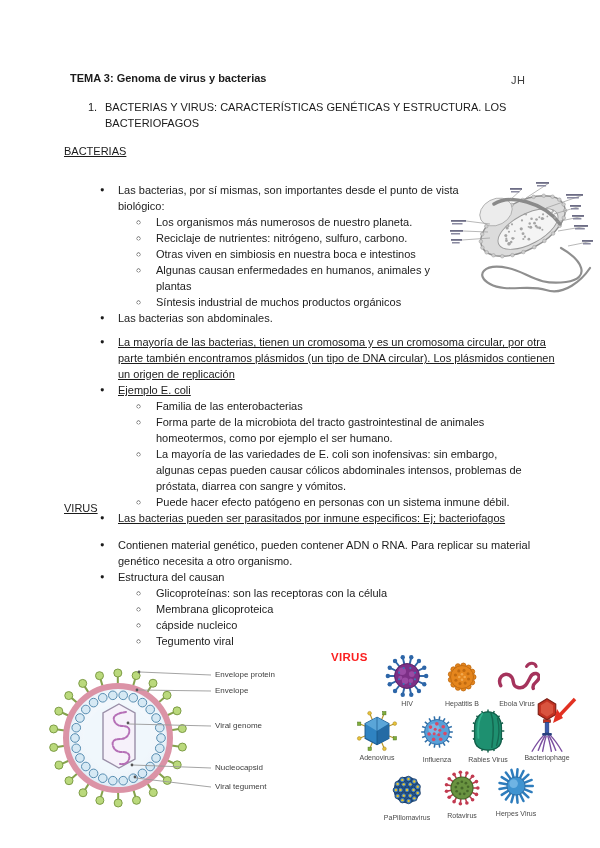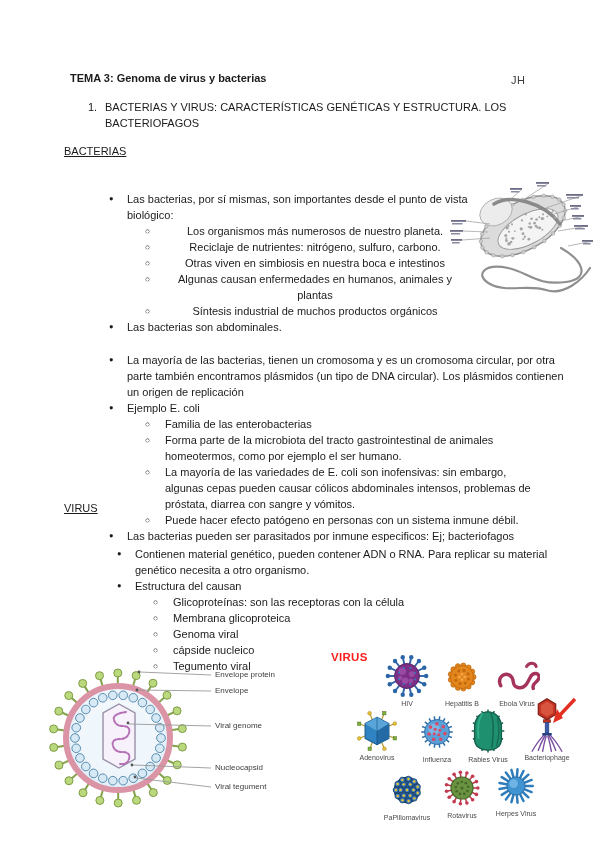--- a/index.html
+++ b/index.html
@@ -10,32 +10,32 @@
     font-size:11px; line-height:16px; color:#1b1b1b;
   }
   .jh{position:absolute; left:511px; top:31px; color:#3c3c3c; font-weight:normal; letter-spacing:.5px;margin-top:41px;}
   .doc-title{position:absolute; left:70px; top:70px; font-weight:bold;}
   .num-item{position:absolute; left:88px; top:99px; display:flex;}
   .num-item .num{width:17px; flex:none;}
   .num-item .txt{width:412px;}
   .sec-head{position:absolute; left:64px; text-decoration:underline;}
   .h-bact{top:143px;}
   .h-virus{top:500px;}
-  ul{list-style:none; margin:17px; padding:0;}
+  ul{list-style:none; margin:8px; padding:0;}
   li{position:relative;}
   li.lv1{padding-left:40px;}
   li.lv2{padding-left:78px;}
   li.lv1::before{content:"●"; position:absolute; left:22px; top:0; font-size:7.5px; line-height:16px; color:#1b1b1b;}
   li.lv2::before{content:"○"; position:absolute; left:58px; top:0; font-size:8.5px; line-height:16px; color:#1b1b1b;}
   .bact-lists{position:absolute; left:70px; top:174px;}
   .w-narrow li.lv1{width:352px;}
-  .w-narrow li.lv2{width:300px;text-align:center;}
-  .w-wide li.lv1{width:446px;}
+  .w-narrow li.lv2{width:300px;}
+  .w-wide li.lv1{width:446px;text-decoration:underline;}
   .w-wide li.lv2{width:382px;}
-  .virus-list{position:absolute; left:78px; top:529px;}
+  .virus-list{position:absolute; left:70px; top:529px;}
   .virus-list li.lv1{width:444px;}
   .virus-list li.lv2{width:382px;}
 
   .bacteria-fig{position:absolute; left:448px; top:176px;}
   .virion-fig{position:absolute; left:18px; top:646px;}
   .virion-fig text{font-size:8px; fill:#3d3d3d;}
 
   .collection{position:absolute; left:325px; top:643px; width:272px; height:202px;}
   .collection-title{position:absolute; left:6px; top:6px; font-weight:bold; font-size:11.5px; letter-spacing:.3px; color:#fb1f1f;}
   .vcell{position:absolute; width:64px; display:flex; flex-direction:column; align-items:center;}
@@ -89,21 +89,20 @@
     </ul>
   </div>
 
   <div class="sec-head h-virus">VIRUS</div>
 
   <ul class="virus-list">
     <li class="lv1">Contienen material genético, pueden contener ADN o RNA. Para replicar su material genético necesita a otro organismo.</li>
     <li class="lv1">Estructura del causan</li>
     <li class="lv2">Glicoproteínas: son las receptoras con la célula</li>
     <li class="lv2">Membrana glicoproteica</li>
-    <li class="lv2">Genoma viral</li>
     <li class="lv2">cápside nucleico</li>
     <li class="lv2">Tegumento viral</li>
   </ul>
 
   <svg class="bacteria-fig" width="150" height="128" viewBox="0 0 150 128">
     <g id="bact-body">
         <g></g>
         <ellipse cx="75" cy="50" rx="46" ry="24" fill="#dcdcdc" stroke="#8f8f8f" stroke-width="1.4" transform="rotate(-28 75 50)"></ellipse>
         <circle cx="115.61558927151064" cy="28.404308111849023" r="1.8" fill="#cdcdcd" stroke="#9a9a9a" stroke-width="0.5"></circle>
         <circle cx="117.1478429852941" cy="34.62473113727724" r="1.8" fill="#cdcdcd" stroke="#9a9a9a" stroke-width="0.5"></circle>

